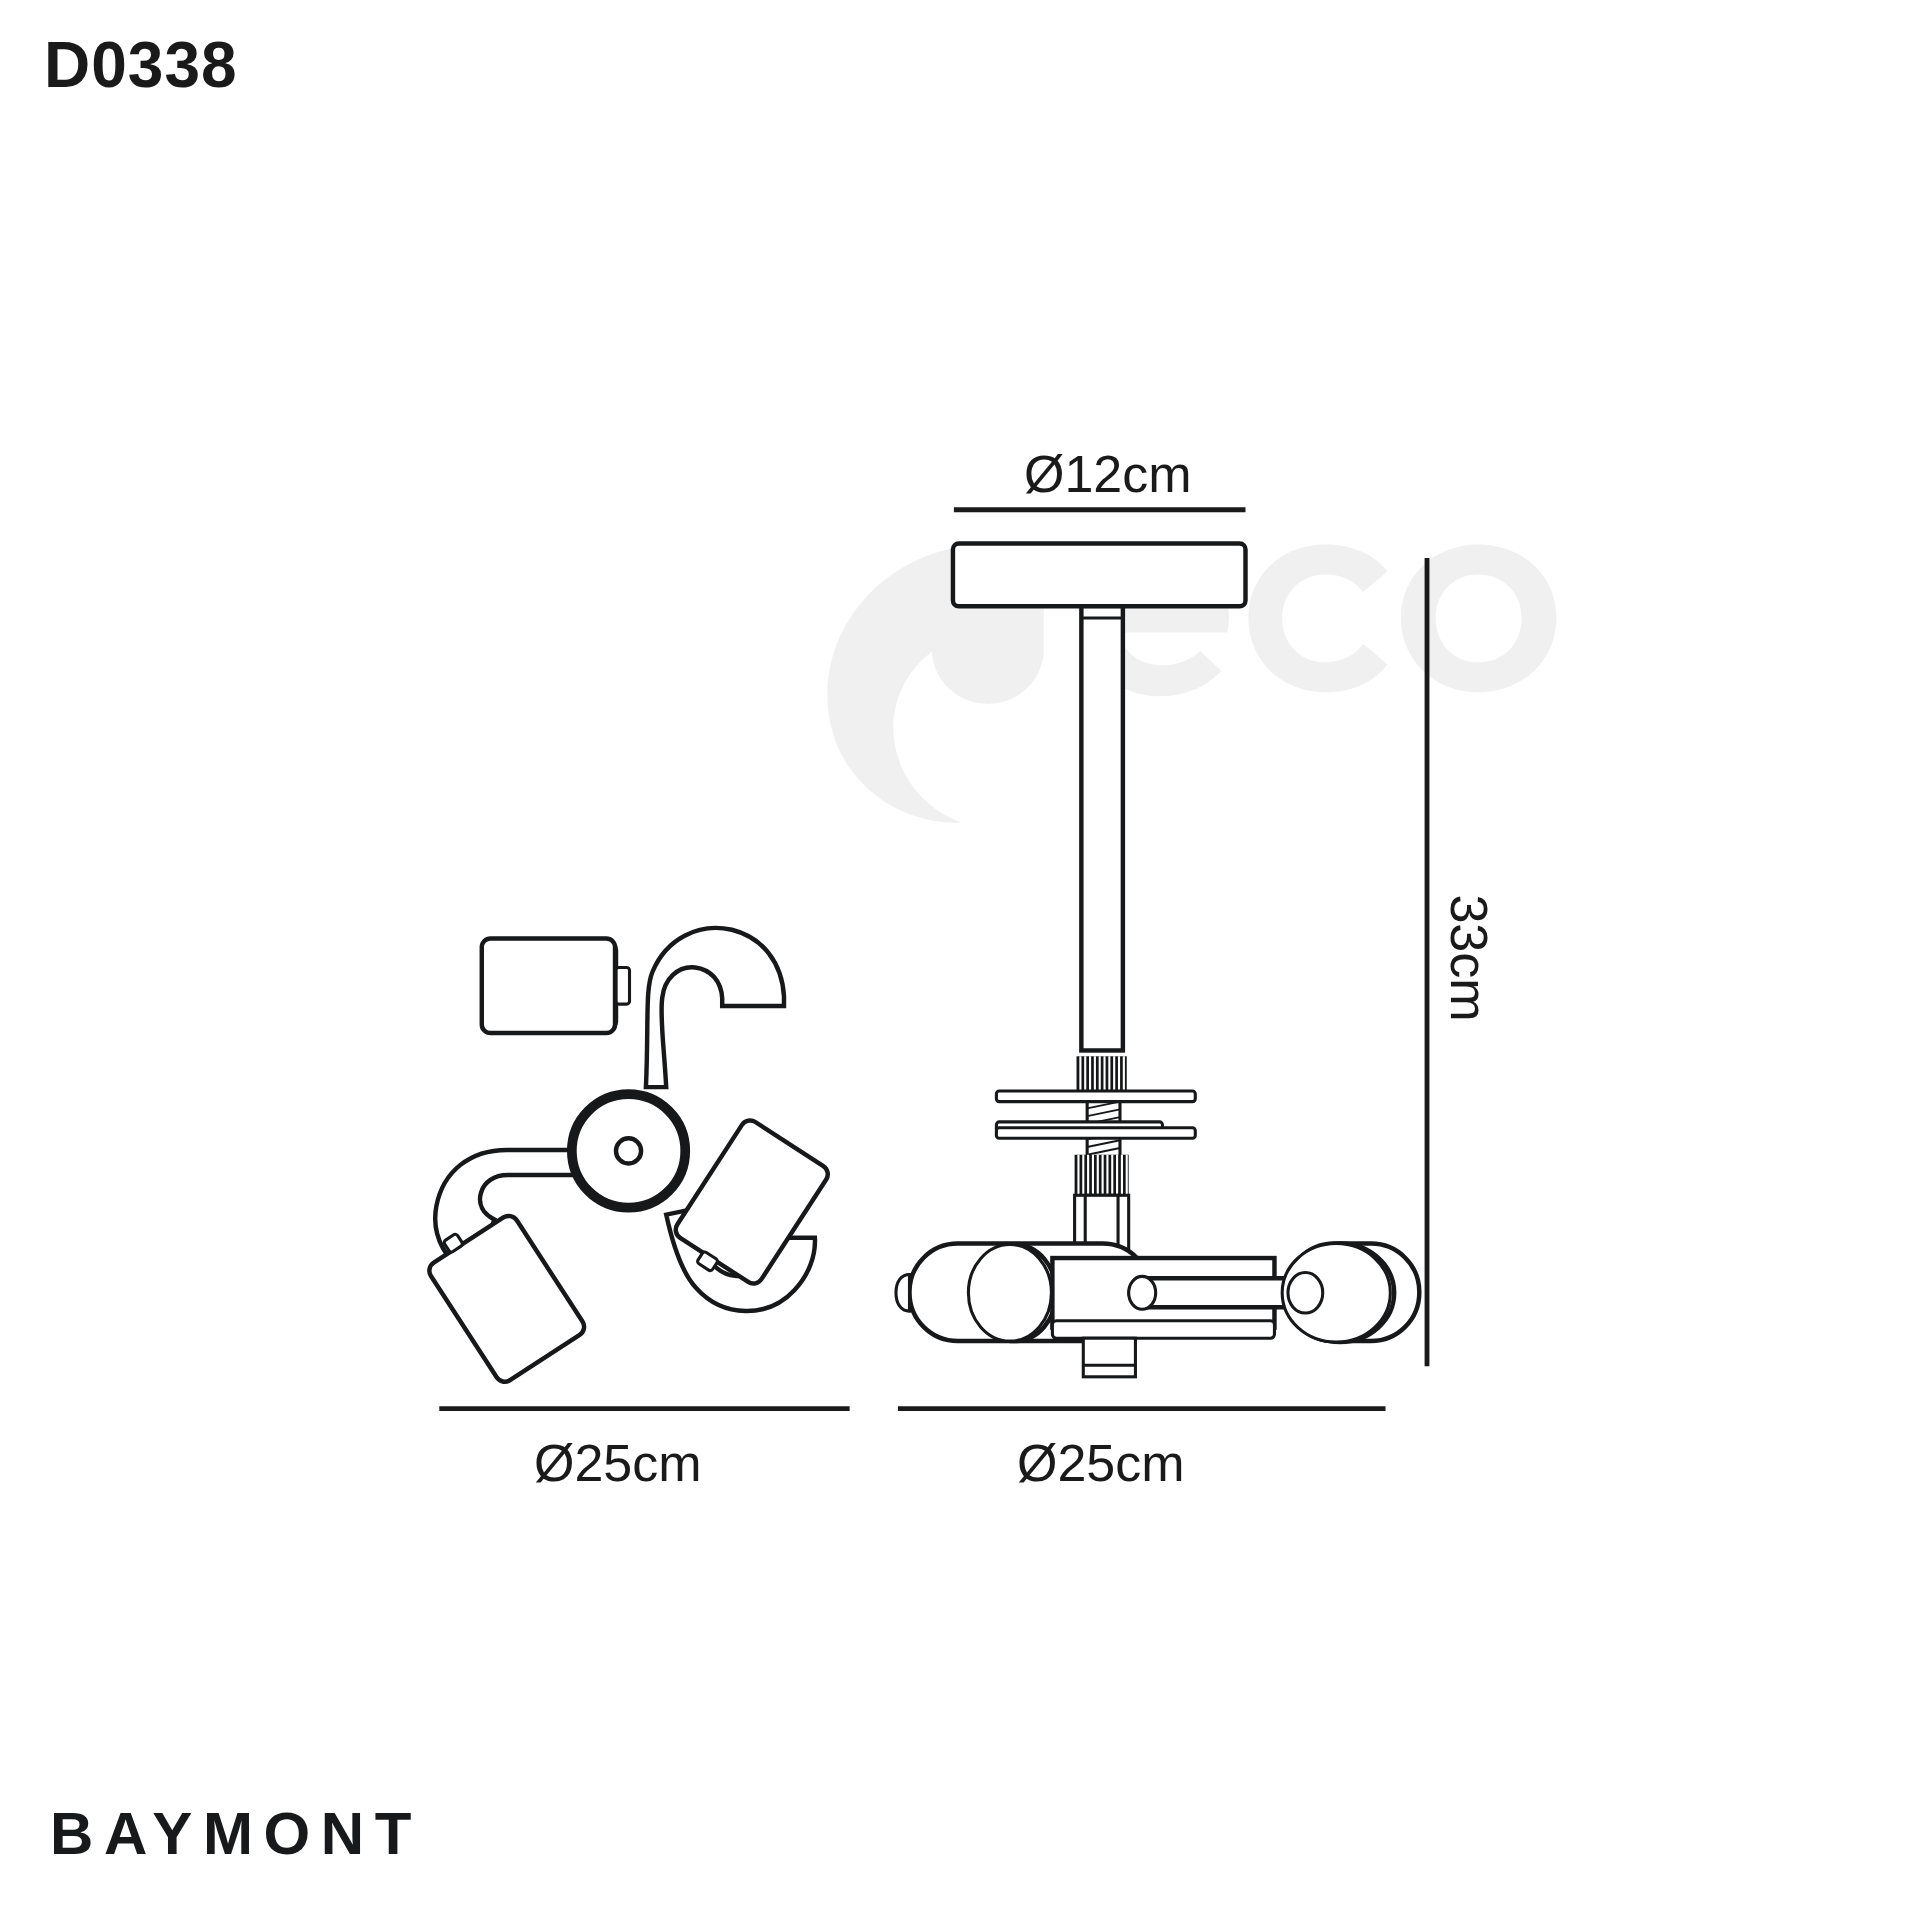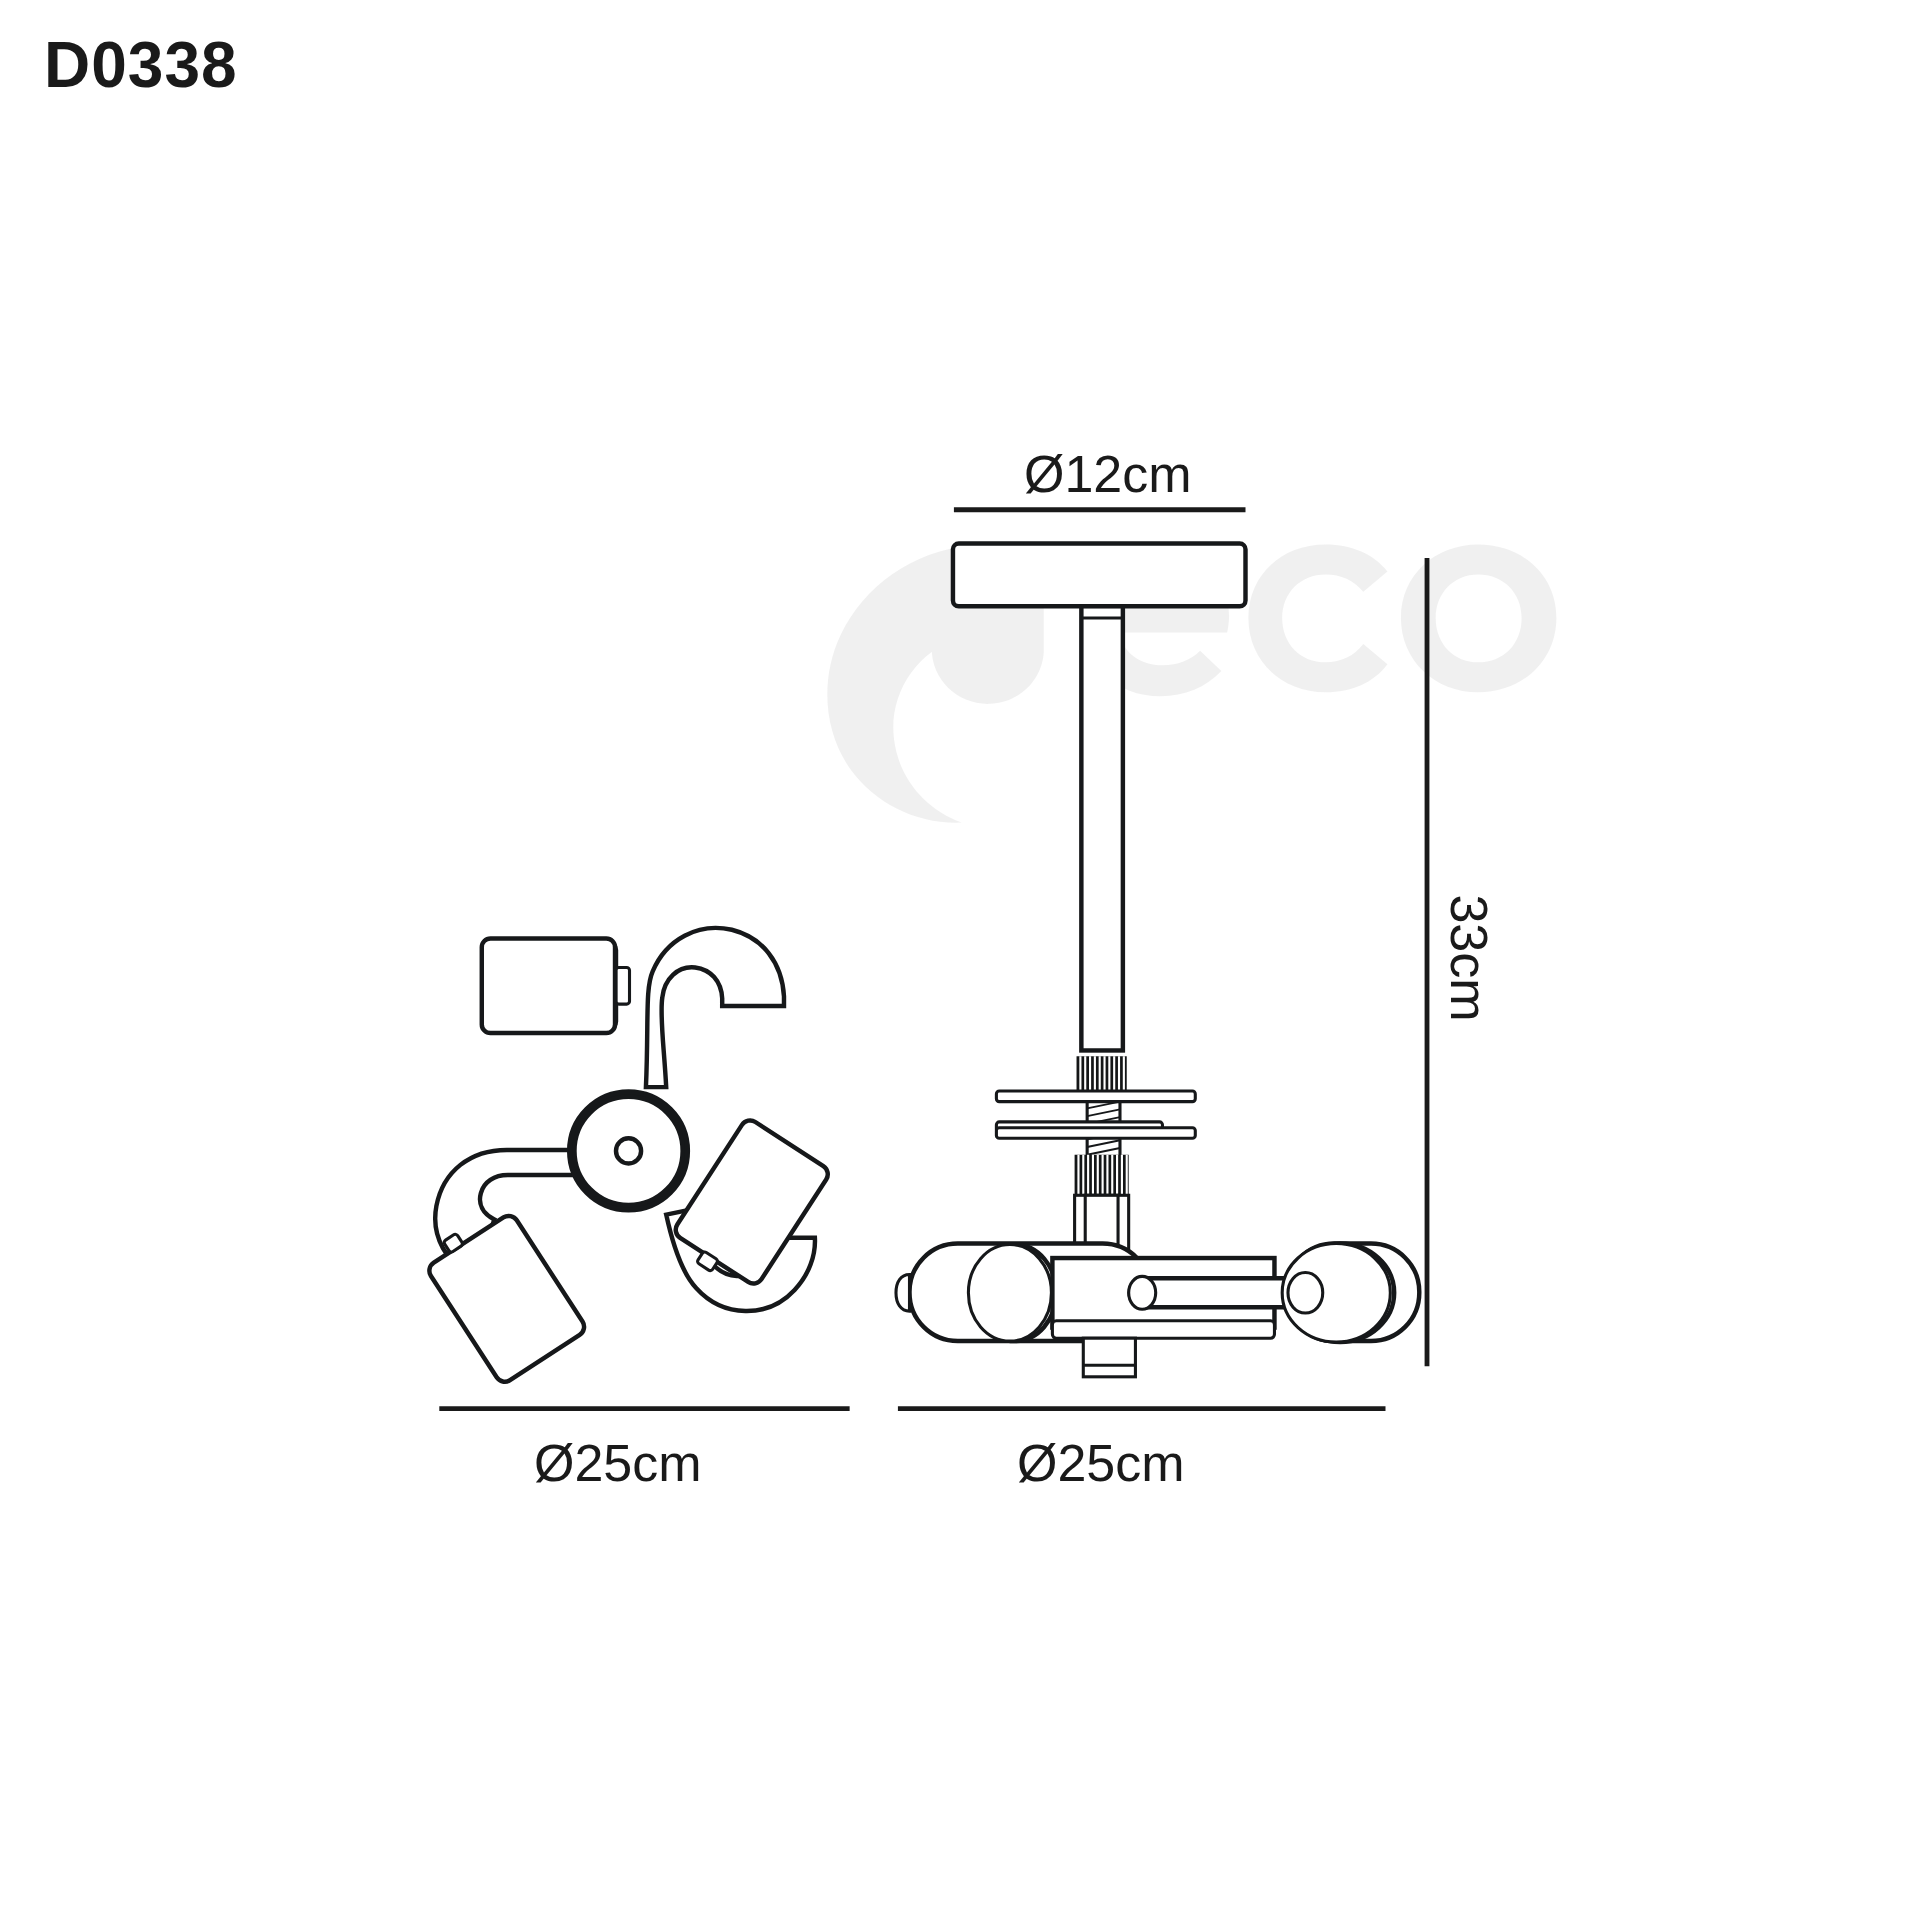--- a/index.html
+++ b/index.html
@@ -77,20 +77,21 @@
   .thread{ stroke: #16181a; stroke-width: 2.0; fill: none; }
   .wm { fill: #efefef; }
 </style>
 </head>
 <body>
 
 <div id="sheet">
 
   <div id="product-code">D0338</div>
 
+  <div id="brand-logo">BAYMONT</div>
 
   <svg class="layer" viewBox="0 0 2000 2000">
     <g>
 
       <path class="wm" d="M1005 565 c-60 6 -110 42 -134 92 c-22 46 -18 101 10 140 c26 36 70 57 115 55
                            c-38 -14 -65 -46 -70 -86 c-6 -46 22 -90 66 -105 c26 -9 50 -6 70 5
                            l0 -43 c-14 -9 -32 -13 -49 -9 c-28 6 -48 30 -48 58 c0 32 27 58 60 57
                            c30 -1 54 -24 56 -53 l0 -111 z" opacity="0.92"></path>
       <path class="wm" d="M1008 560 c0 0 2 -38 2 -38 l36 0 l0 38 z" opacity="0.0"></path>
 

